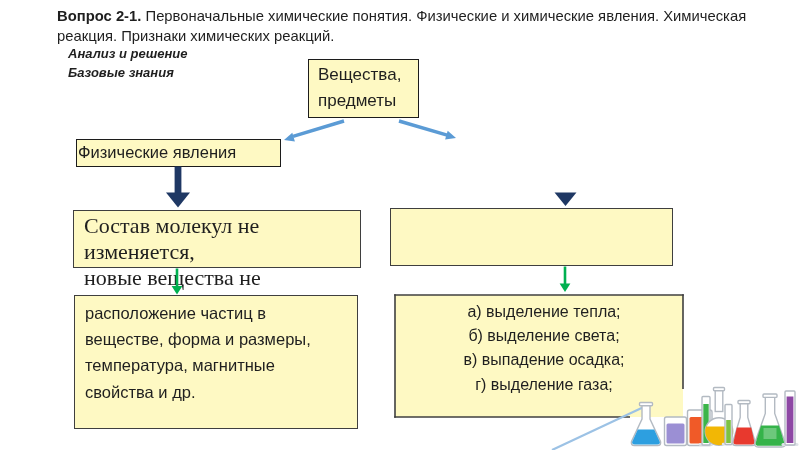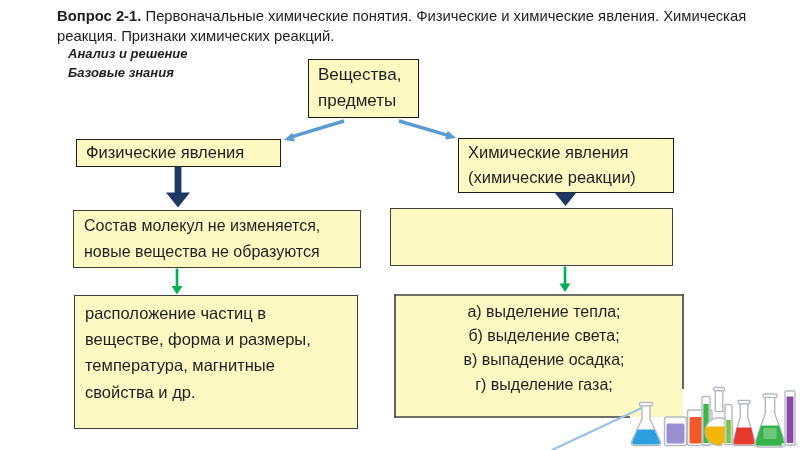--- a/index.html
+++ b/index.html
@@ -11,23 +11,23 @@
   .abs{position:absolute;}
   #title{left:57px;top:7px;font-size:14.8px;line-height:19.5px;white-space:nowrap;}
   #title .bold{font-weight:bold;}
   .meta{left:68px;font-style:italic;font-weight:bold;font-size:13px;white-space:nowrap;}
   #analysis{top:46px;}
   #basics{top:65px;}
   .box{position:absolute;box-sizing:border-box;background:#fef9c3;}
   .b-dark{border:1.9px solid #1c1c1c;}
   .b-gray{border:1.6px solid #3f3f3f;}
   #root-box{left:308px;top:59px;width:111px;height:59px;font-size:17px;line-height:26px;padding:2px 0 0 9px;}
-  #physical-box{left:76px;top:139px;width:205px;height:28px;font-size:16.5px;line-height:24px;padding:0 0 0 9px;}
+  #physical-box{left:76px;top:139px;width:205px;height:28px;font-size:16.5px;line-height:24px;padding:0 0 0 1px;}
   #chemical-box{left:458px;top:138px;width:216px;height:55px;font-size:16.5px;line-height:25px;padding:1px 0 0 9px;}
-  #physical-desc-box{left:73px;top:210px;width:288px;height:58px;font-size:16px;line-height:26px;padding:2px 0 0 10px;}
+  #physical-desc-box{left:73px;top:210px;width:288px;height:58px;font-size:22px;line-height:26px;padding:2px 0 0 10px;font-family:Liberation Serif, serif;}
   #chemical-desc-box{left:390px;top:208px;width:283px;height:58px;font-size:16.5px;line-height:26px;padding:2px 0 0 10px;}
   #physical-detail-box{left:74px;top:295px;width:284px;height:134px;font-size:16.5px;line-height:26.2px;padding:4px 0 0 10px;}
   #signs-box{left:395px;top:295px;width:288px;height:122px;font-size:16px;line-height:24.2px;padding:5px 0 0 10px;text-align:center;}
   #overlay{position:absolute;left:0;top:0;pointer-events:none;}
 </style>
 </head>
 <body>
 
 <div class="slide">
 
@@ -36,24 +36,20 @@
     <div>реакция. Признаки химических реакций.</div>
   </div>
   <div class="abs meta" id="analysis">Анализ и решение</div>
   <div class="abs meta" id="basics">Базовые знания</div>
 
   <div class="box b-dark" id="root-box">
       <div>Вещества,</div>
       <div>предметы</div>
     </div>
   <div class="box b-dark" id="physical-box">Физические явления</div>
-  <div class="box b-dark" id="chemical-box">
-      <div>Химические явления</div>
-      <div>(химические реакции)</div>
-    </div>
   <div class="box b-gray" id="physical-desc-box">
       <div>Состав молекул не изменяется,</div>
       <div>новые вещества не образуются</div>
     </div>
   <div class="box b-gray" id="chemical-desc-box">
     </div>
   <div class="box b-gray" id="physical-detail-box">
       <div>расположение частиц в</div>
       <div>веществе, форма и размеры,</div>
       <div>температура, магнитные</div>

